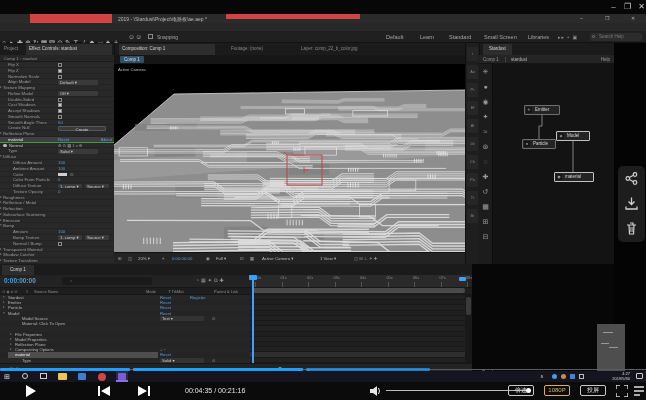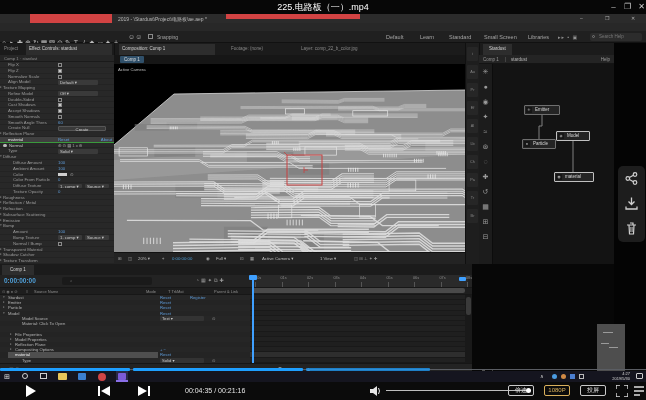--- a/index.html
+++ b/index.html
@@ -37,21 +37,20 @@
   #tl-panel{left:0;top:250px;width:472px;height:118px;background:#242424}
 
   svg{display:block}
 </style>
 </head>
 <body>
 
 <div id="stage">
 
   <div class="abs" id="player-topbar"></div>
-  <div class="abs" id="player-title">225.电路板（一）.mp4</div>
   <div class="abs winbtn" style="left:608px">–</div>
   <div class="abs winbtn" style="left:622px">❐</div>
   <div class="abs winbtn" style="left:636px">✕</div>
 
   <div class="abs" id="video">
 
     <div class="abs" id="ae-titlebar"></div>
     <div class="abs ellip" style="left:118px;top:1px;width:300px;color:#b8b8b8;font-size:5px;line-height:8px">2019 - \Stardust\Project\电路板\ae.aep *</div>
     <div class="abs" style="left:580px;top:1px;color:#b0b0b0;font-size:5px;line-height:7px">–</div>
     <div class="abs" style="left:605px;top:1px;color:#b0b0b0;font-size:5px;line-height:7px">❐</div>

